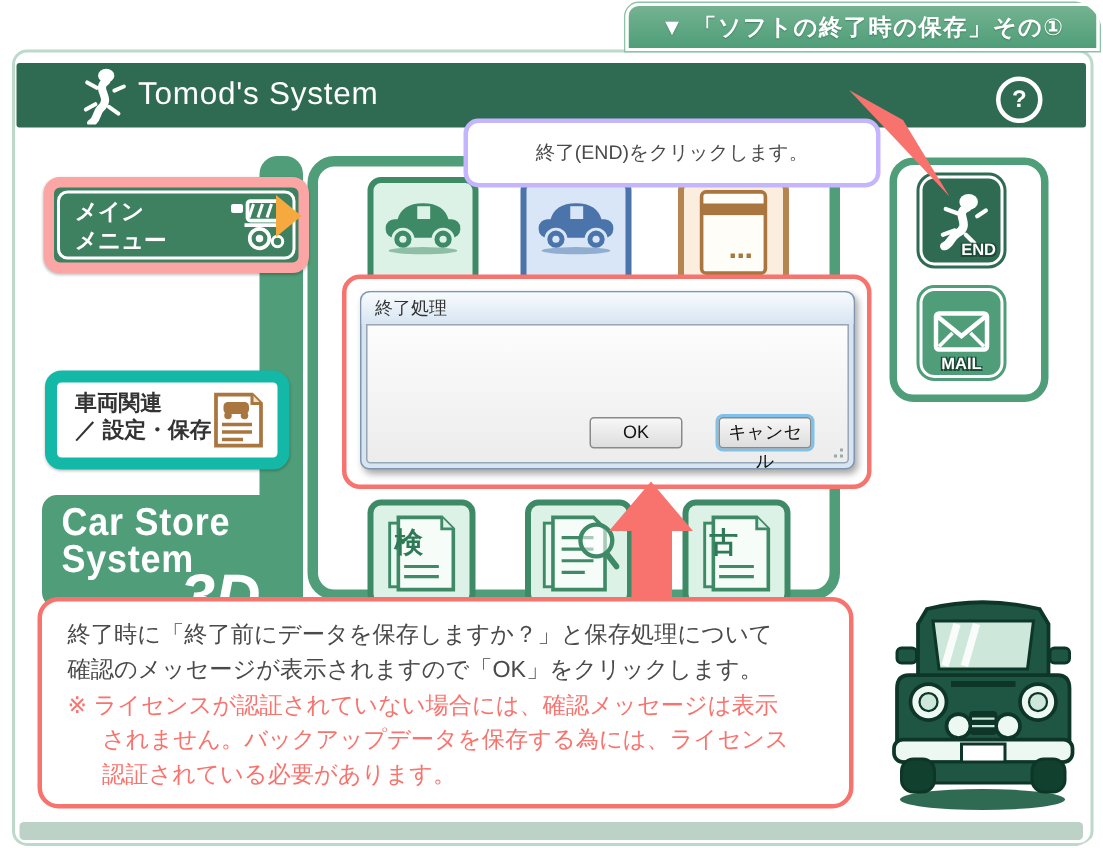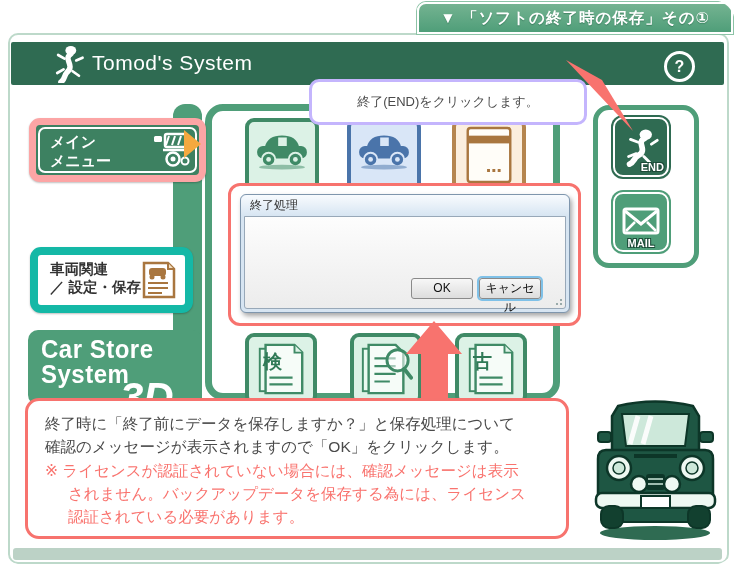--- a/index.html
+++ b/index.html
@@ -76,21 +76,21 @@
   .dlg-highlight{left:228px;top:183px;width:347px;height:137px;background:#fff;
     border:3px solid #f7736e;border-radius:12px;z-index:4;}
   .dialog{left:240px;top:194px;width:328px;height:117px;background:#d7e5f2;
     border:1px solid #7f96ad;border-radius:6px;box-shadow:2px 3px 5px rgba(0,0,0,.35);z-index:5;}
   .dlg-title{position:absolute;left:0;top:0;right:0;height:21px;border-radius:6px 6px 0 0;
     background:linear-gradient(#f8fbfe,#d7e5f2);display:flex;align-items:center;padding-left:9px;
     font-size:12px;color:#333;}
   .dlg-body{position:absolute;left:3px;right:3px;top:21px;bottom:3px;
     background:linear-gradient(#fdfdfd,#ececec);border:1px solid #98a8b8;border-radius:0 0 3px 3px;}
   .dlg-msg{position:absolute;left:12px;top:10px;font-size:12.5px;color:#111;}
-  .dlg-buttons{position:absolute;right:24px;bottom:9px;display:flex;gap:6px;padding-left:17px;}
+  .dlg-buttons{position:absolute;right:24px;bottom:9px;display:flex;gap:24px;padding-left:17px;}
   .win-btn{width:62px;height:21px;background:linear-gradient(#f7f7f7,#dddddd);
     border:1px solid #8a8a8a;border-radius:3px;font-size:12px;color:#111;
     text-align:center;line-height:19px;box-sizing:border-box;}
   .win-btn.is-default{box-shadow:0 0 0 2px #7fc1e8;}
   .grip{position:absolute;right:3px;bottom:3px;width:2px;height:2px;background:#9aa;
     box-shadow:-4px 0 #9aa,0 -4px #9aa;}
 
   
   .arrows{left:0;top:0;width:735px;height:565px;z-index:6;pointer-events:none;}
 

